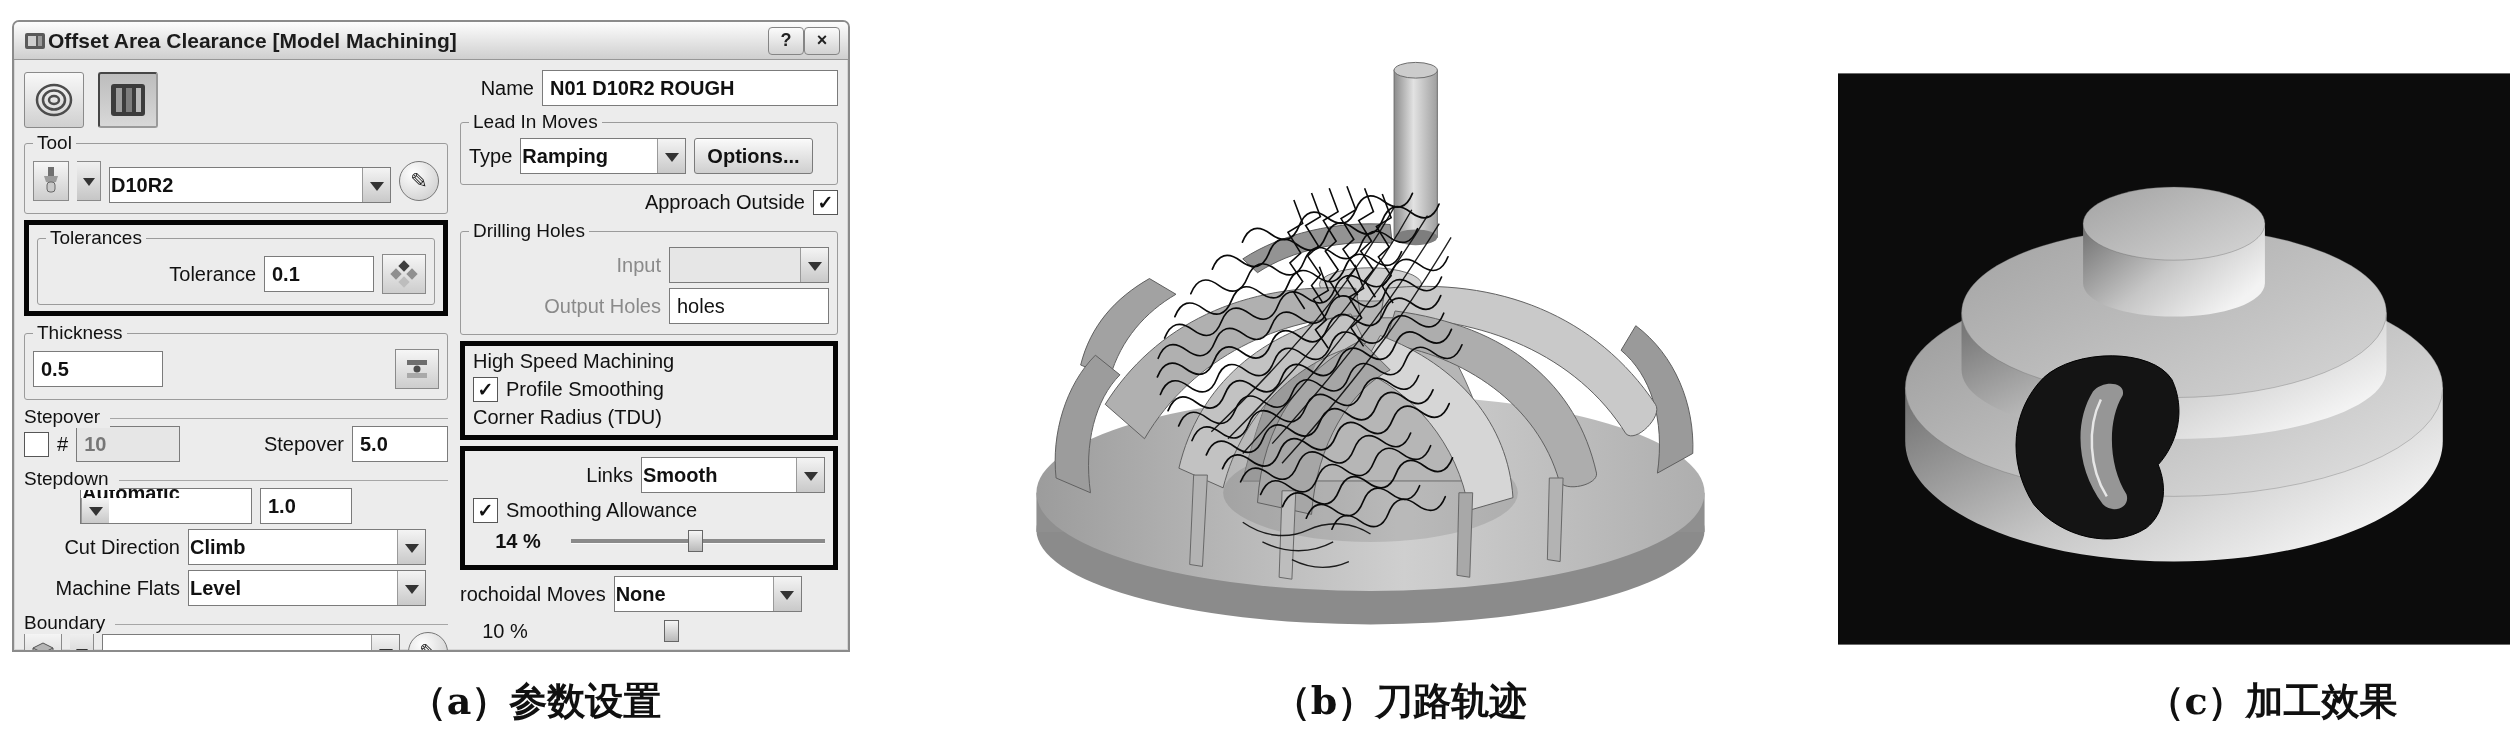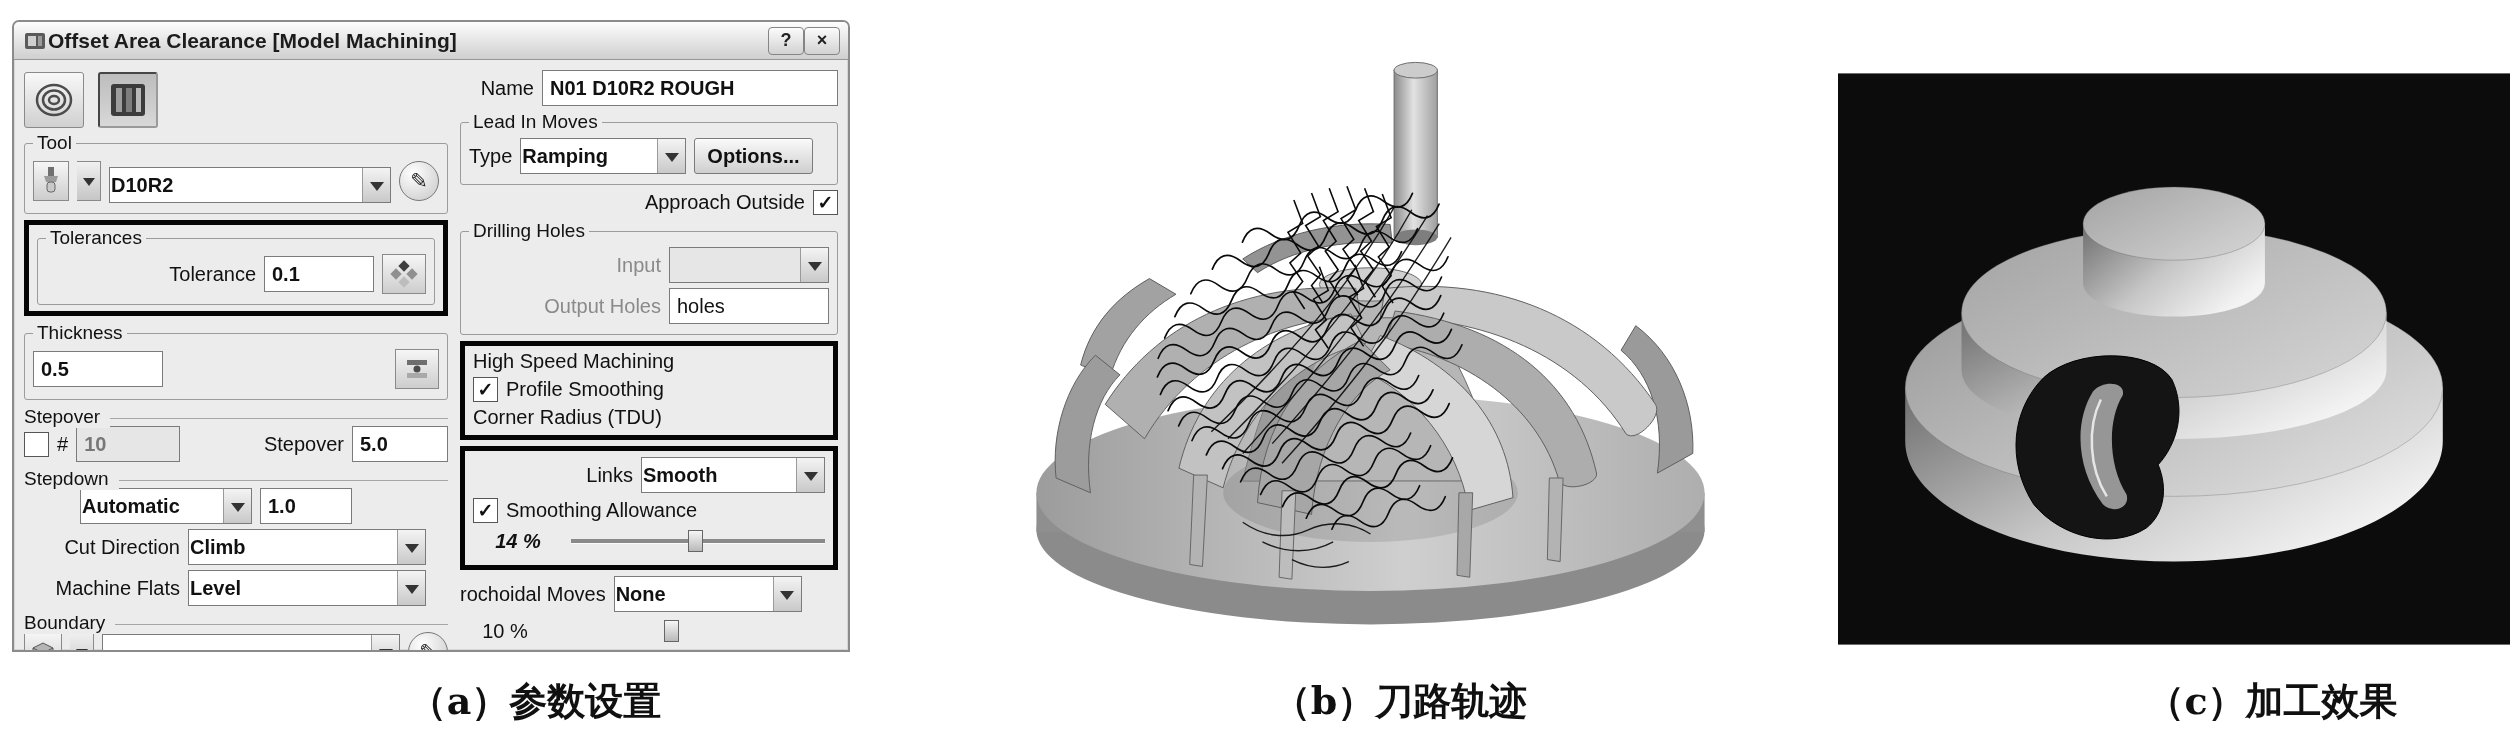--- a/index.html
+++ b/index.html
@@ -195,21 +195,21 @@
             <input class="tinput" style="width: 104px;" disabled="" value="10">
             <span class="spacer"></span>
             <span class="lbl">Stepover</span>
             <input class="tinput" style="width: 96px;" value="5.0">
           </div>
         </div>
 
         <div class="rule-group">
           <span class="rg-label">Stepdown</span>
           <div class="row" style="padding-left:56px;">
-            <span class="combo" style="width:172px;">
+            <span class="combo" style="width:172px;flex-direction:column;">
               <span class="ct">Automatic</span>
               <span class="ca"></span>
             </span>
             <input class="tinput" style="width: 92px;" value="1.0">
           </div>
         </div>
 
         <div class="row">
           <span class="lbl" style="width:156px;text-align:right;">Cut Direction</span>
           <span class="combo" style="width:238px;">
@@ -302,21 +302,21 @@
             <span class="lbl">Links</span>
             <span class="combo" style="width:184px;">
               <span class="ct">Smooth</span>
               <span class="ca"></span>
             </span>
           </div>
           <div class="row" style="margin:4px 0;">
             <span class="checkbox">✓</span>
             <span class="lbl">Smoothing Allowance</span>
           </div>
-          <div class="row" style="margin:0 0 4px 0;font-style:italic;">
+          <div class="row" style="margin:0 0 4px 0;">
             <span class="lbl" style="width:90px;text-align:center;font-weight:bold;">14 %</span>
             <span class="slider" style="flex:1;">
               <span class="track"></span>
               <span class="thumb" style="left:46%;"></span>
             </span>
           </div>
         </div>
 
         <div class="row">
           <span class="lbl">rochoidal Moves</span>

